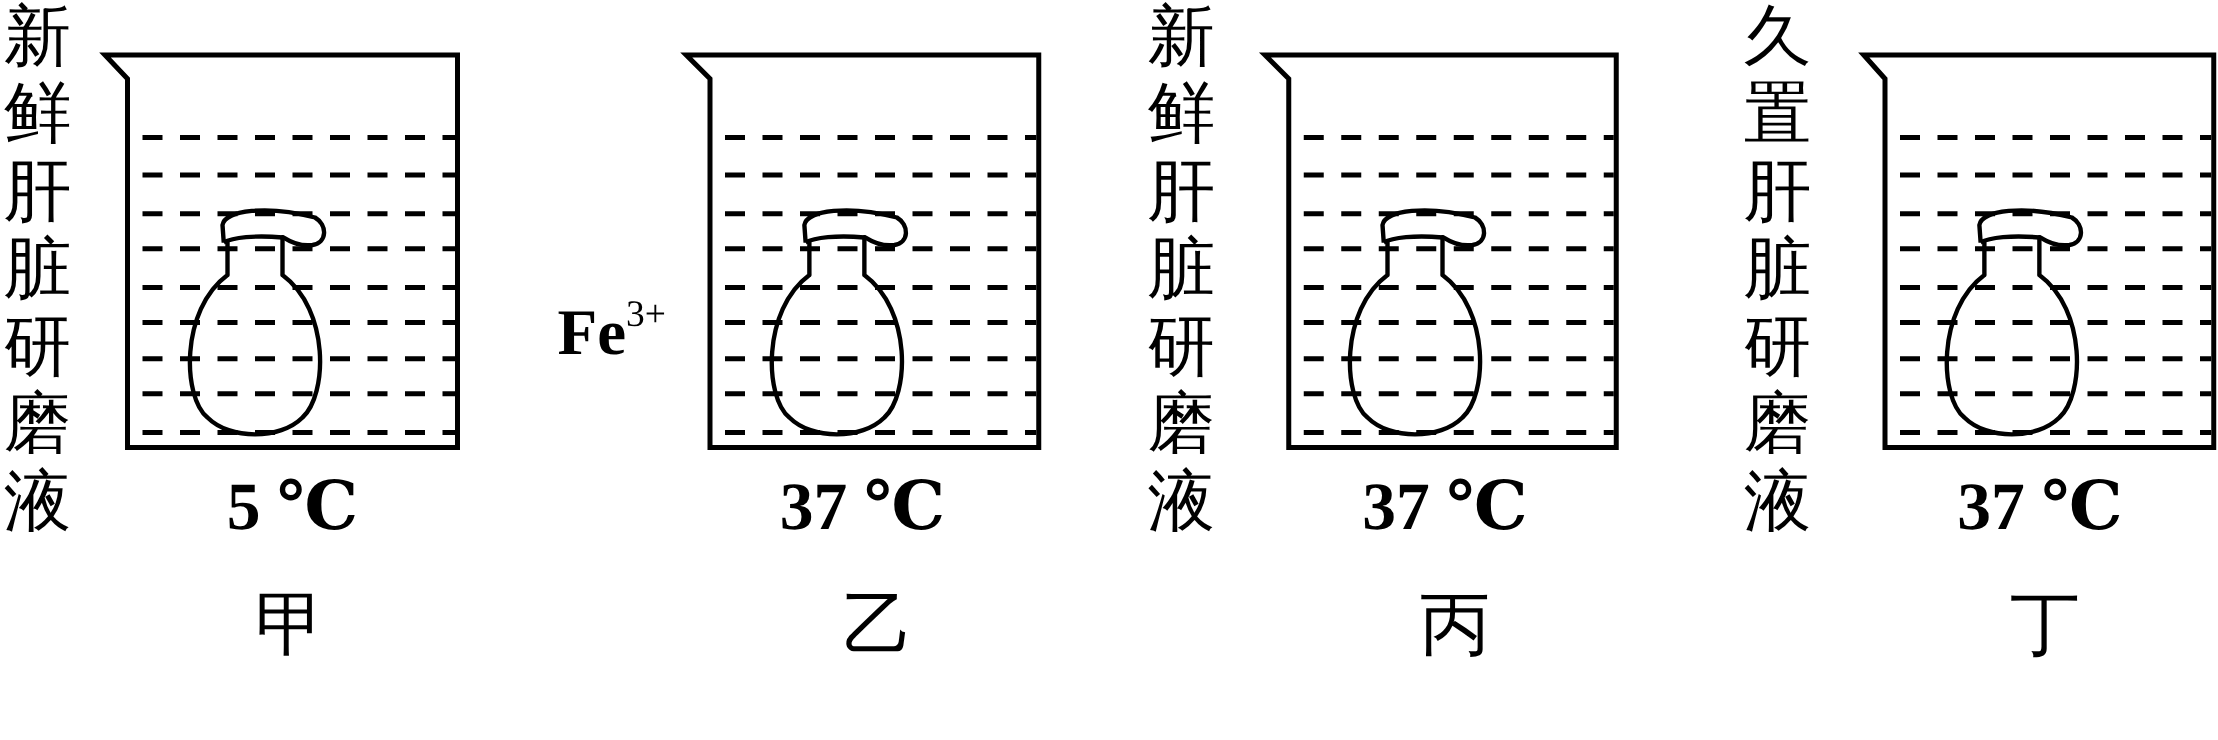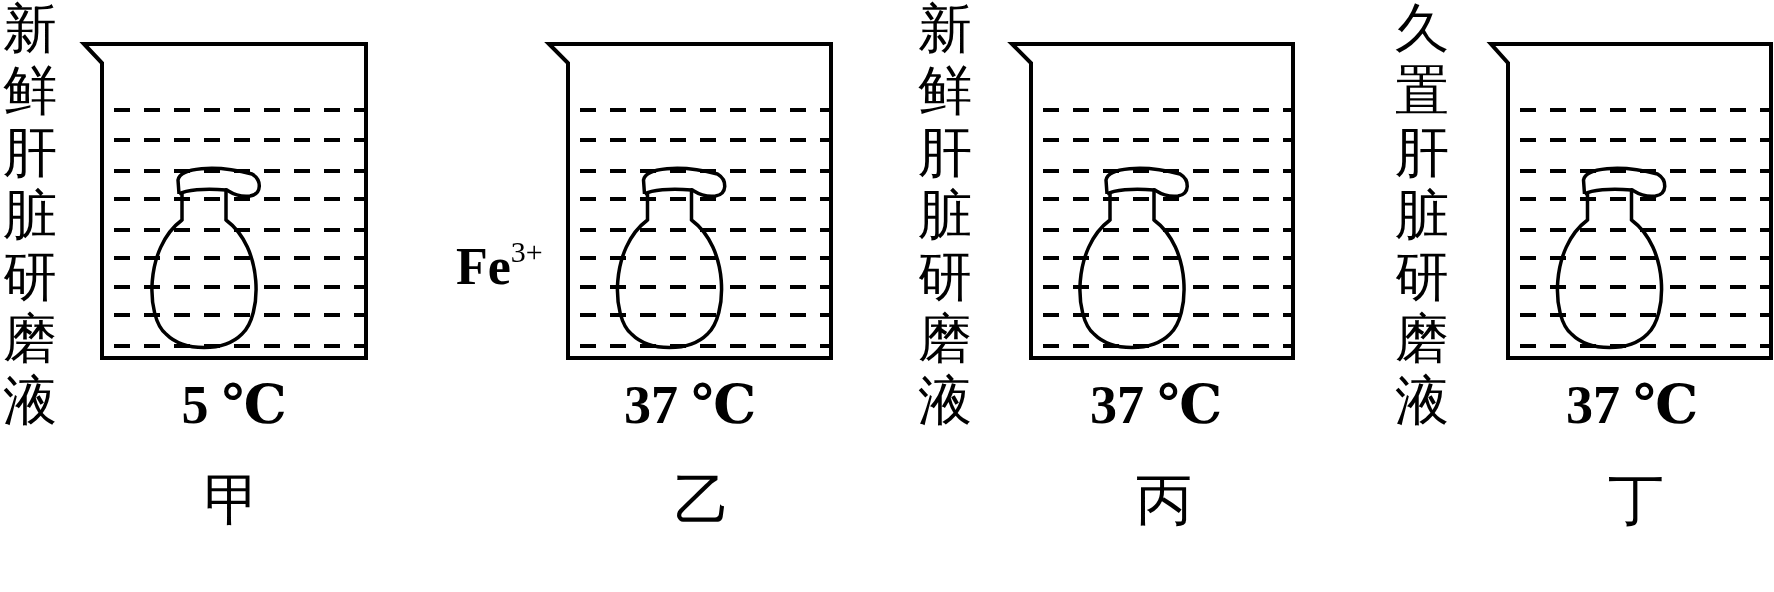--- a/index.html
+++ b/index.html
@@ -101,21 +101,21 @@
   <div class="vlabel" style="left:0px;top:-2px;">
     <span>新</span>
     <span>鲜</span>
     <span>肝</span>
     <span>脏</span>
     <span>研</span>
     <span>磨</span>
     <span>液</span>
   </div>
 
-  <div class="fe" style="left:456px;top:226px;">
+  <div class="fe" style="left:446px;top:226px;">
     <span>Fe</span><sup>3+</sup>
   </div>
 
   <div class="vlabel" style="left:915px;top:-2px;">
     <span>新</span>
     <span>鲜</span>
     <span>肝</span>
     <span>脏</span>
     <span>研</span>
     <span>磨</span>

